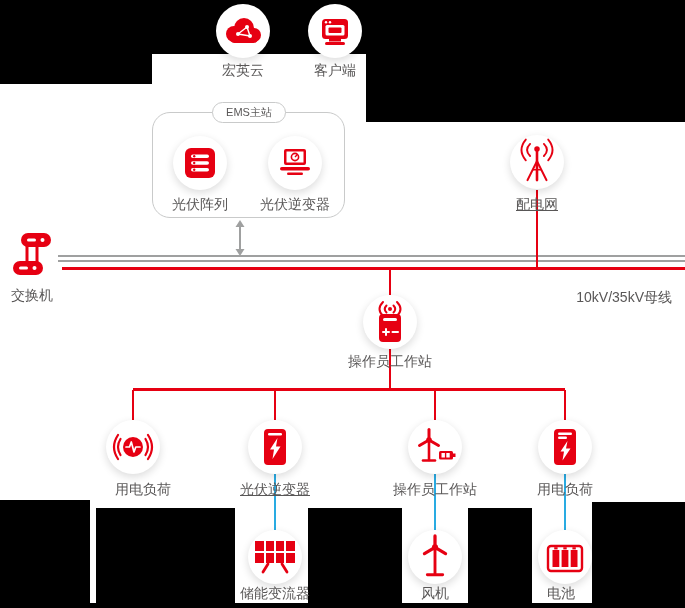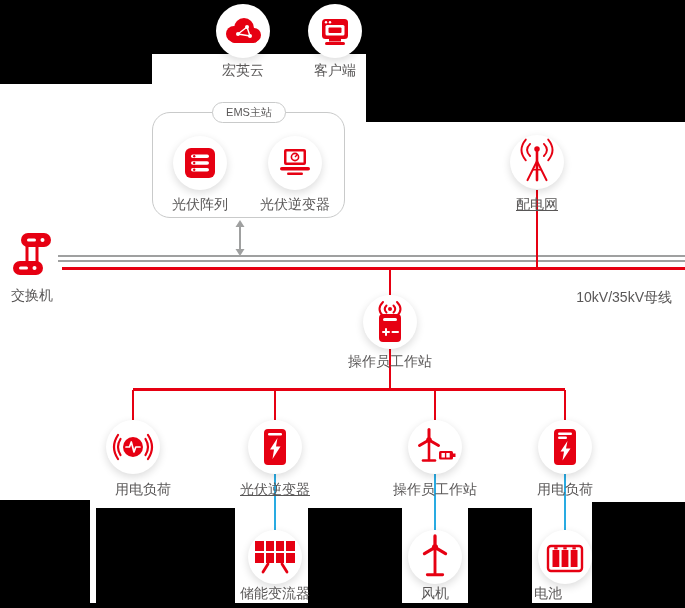--- a/index.html
+++ b/index.html
@@ -262,15 +262,15 @@
   <div class="lbl" style="left:537px;top:198px;text-decoration:underline;">配电网</div>
   <div class="lbl" style="left:32px;top:289px;">交换机</div>
   <div class="lbl right" style="right:13px;top:275px;">10kV/35kV母线</div>
   <div class="lbl" style="left:390px;top:355px;">操作员工作站</div>
   <div class="lbl" style="left:133px;top:483px;margin-left:10px;">用电负荷</div>
   <div class="lbl" style="left:275px;top:483px;text-decoration:underline;">光伏逆变器</div>
   <div class="lbl" style="left:435px;top:483px;">操作员工作站</div>
   <div class="lbl" style="left:565px;top:483px;">用电负荷</div>
   <div class="lbl" style="left:275px;top:587px;">储能变流器</div>
   <div class="lbl" style="left:435px;top:587px;">风机</div>
-  <div class="lbl" style="left:548px;top:587px;">电池</div>
+  <div class="lbl" style="left:561px;top:587px;">电池</div>
 
 </div>
 
 </body></html>

